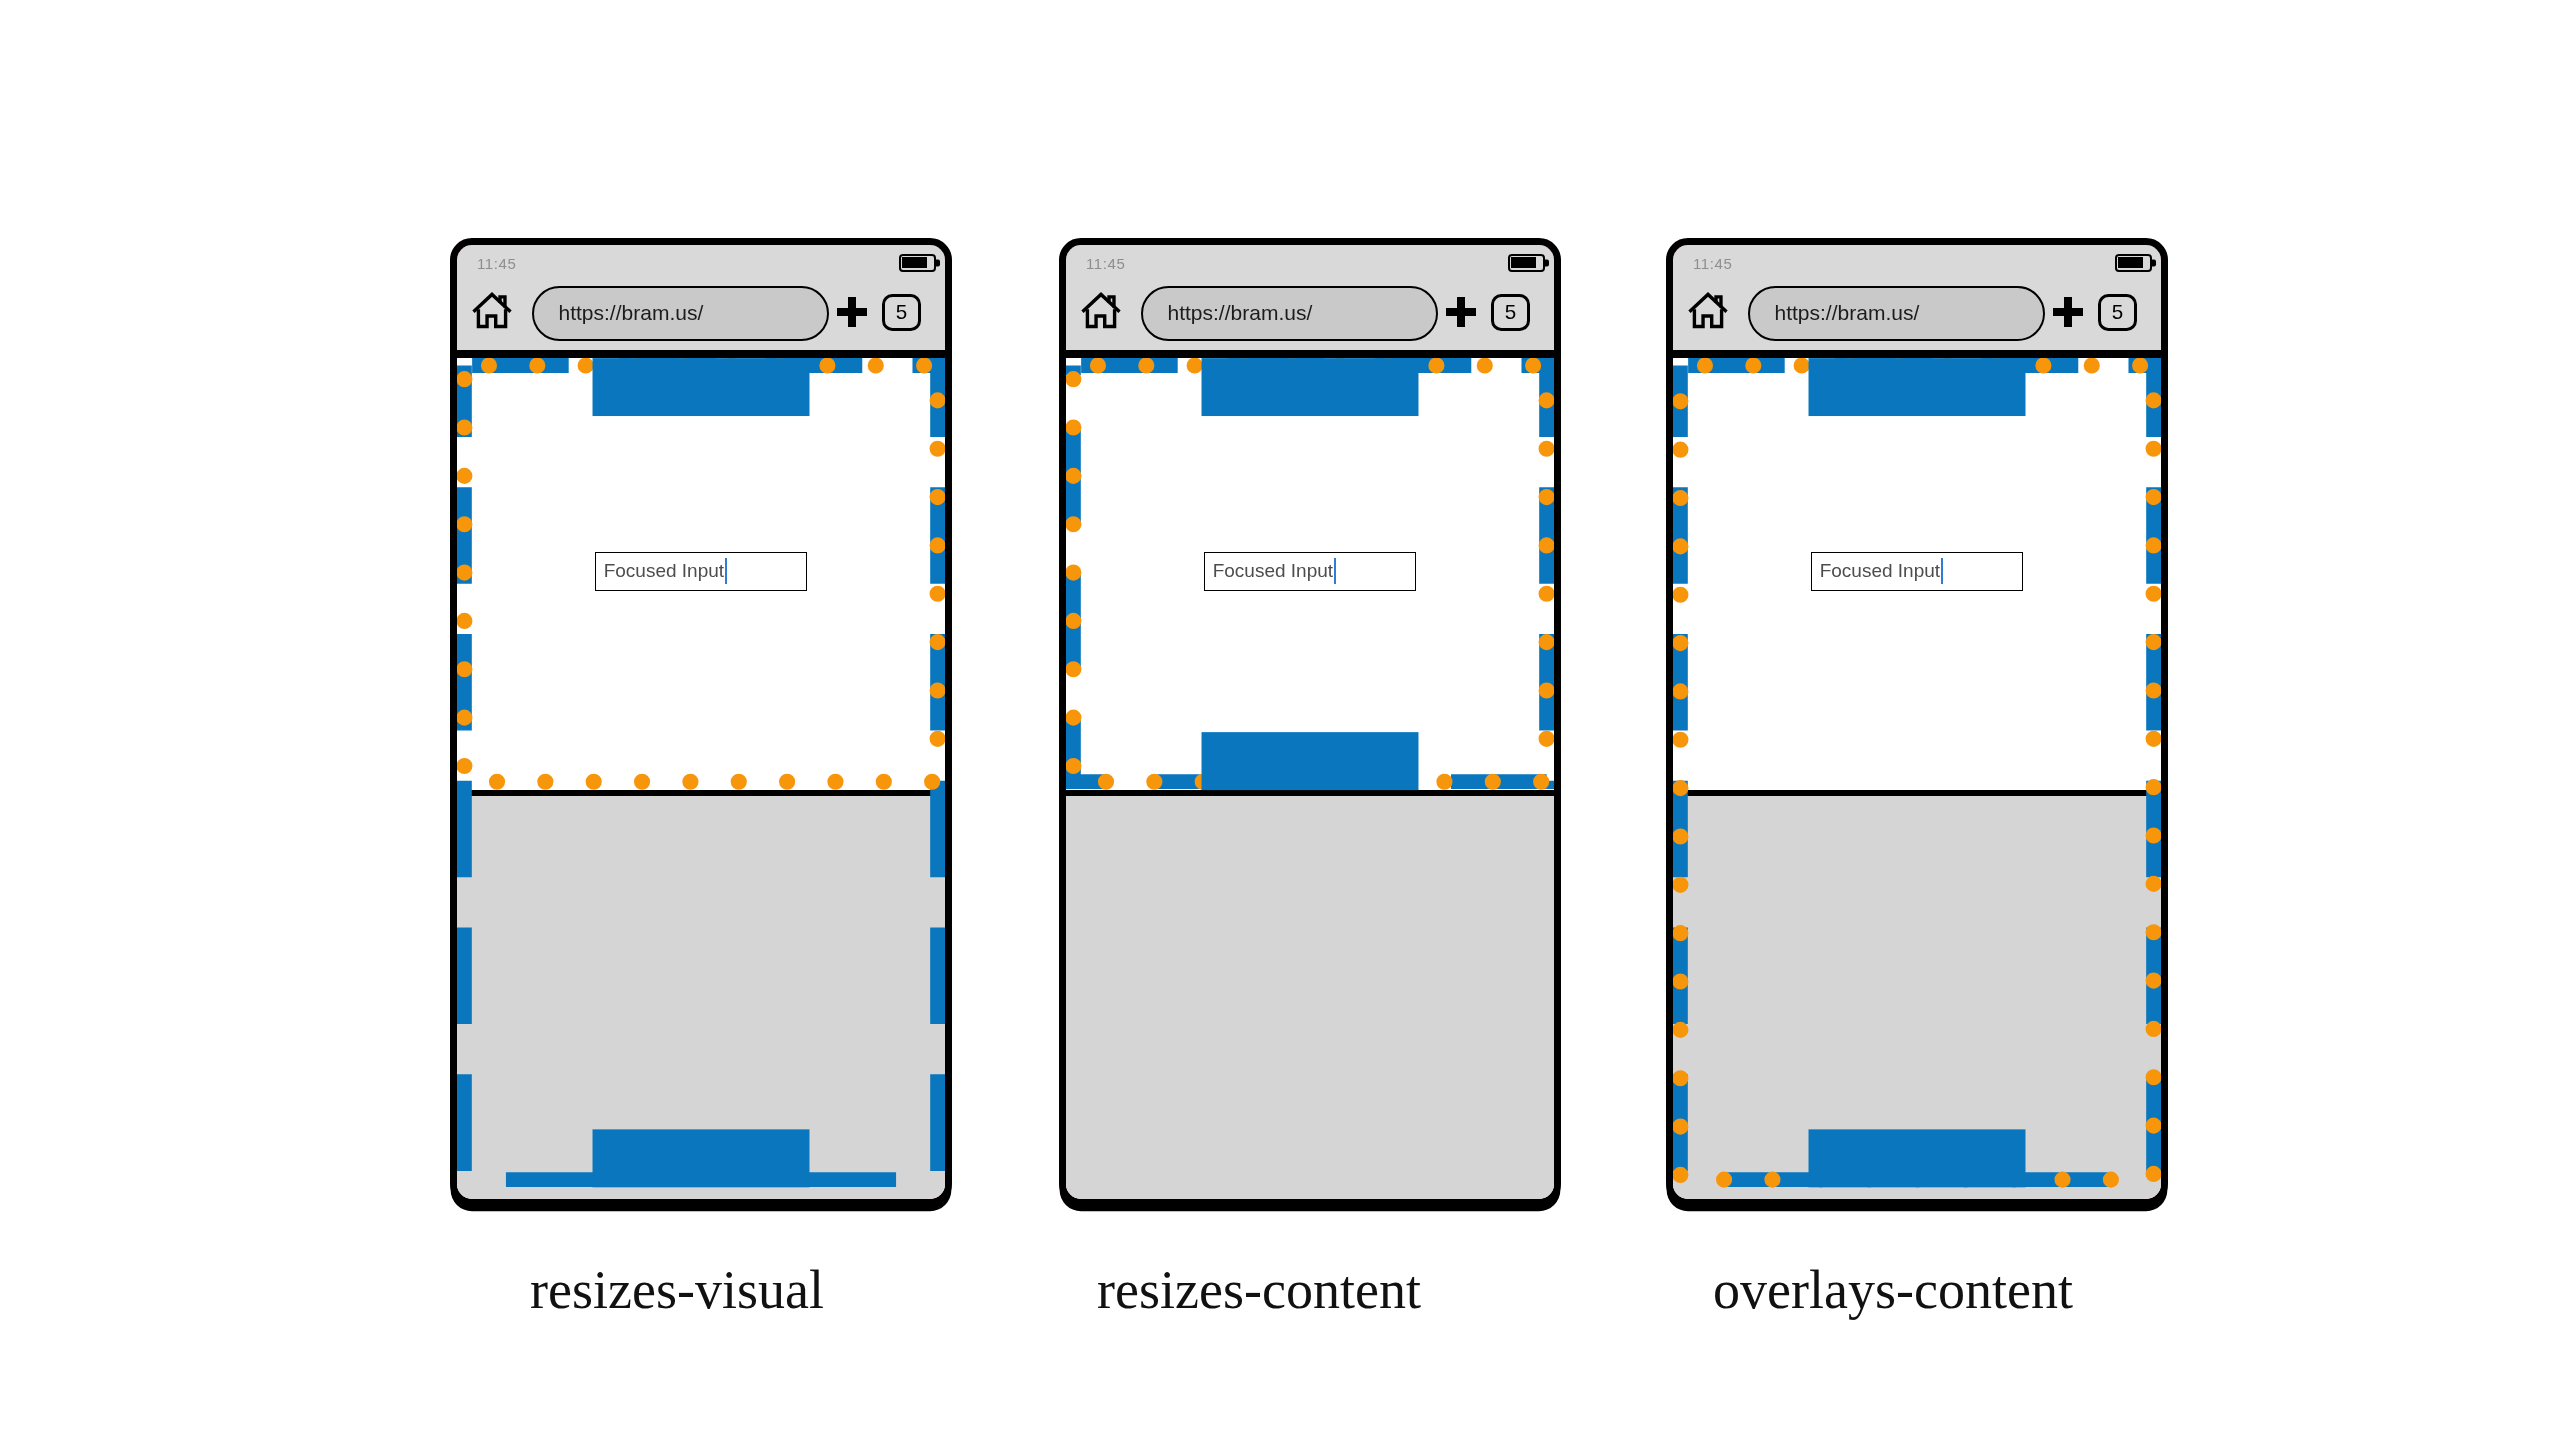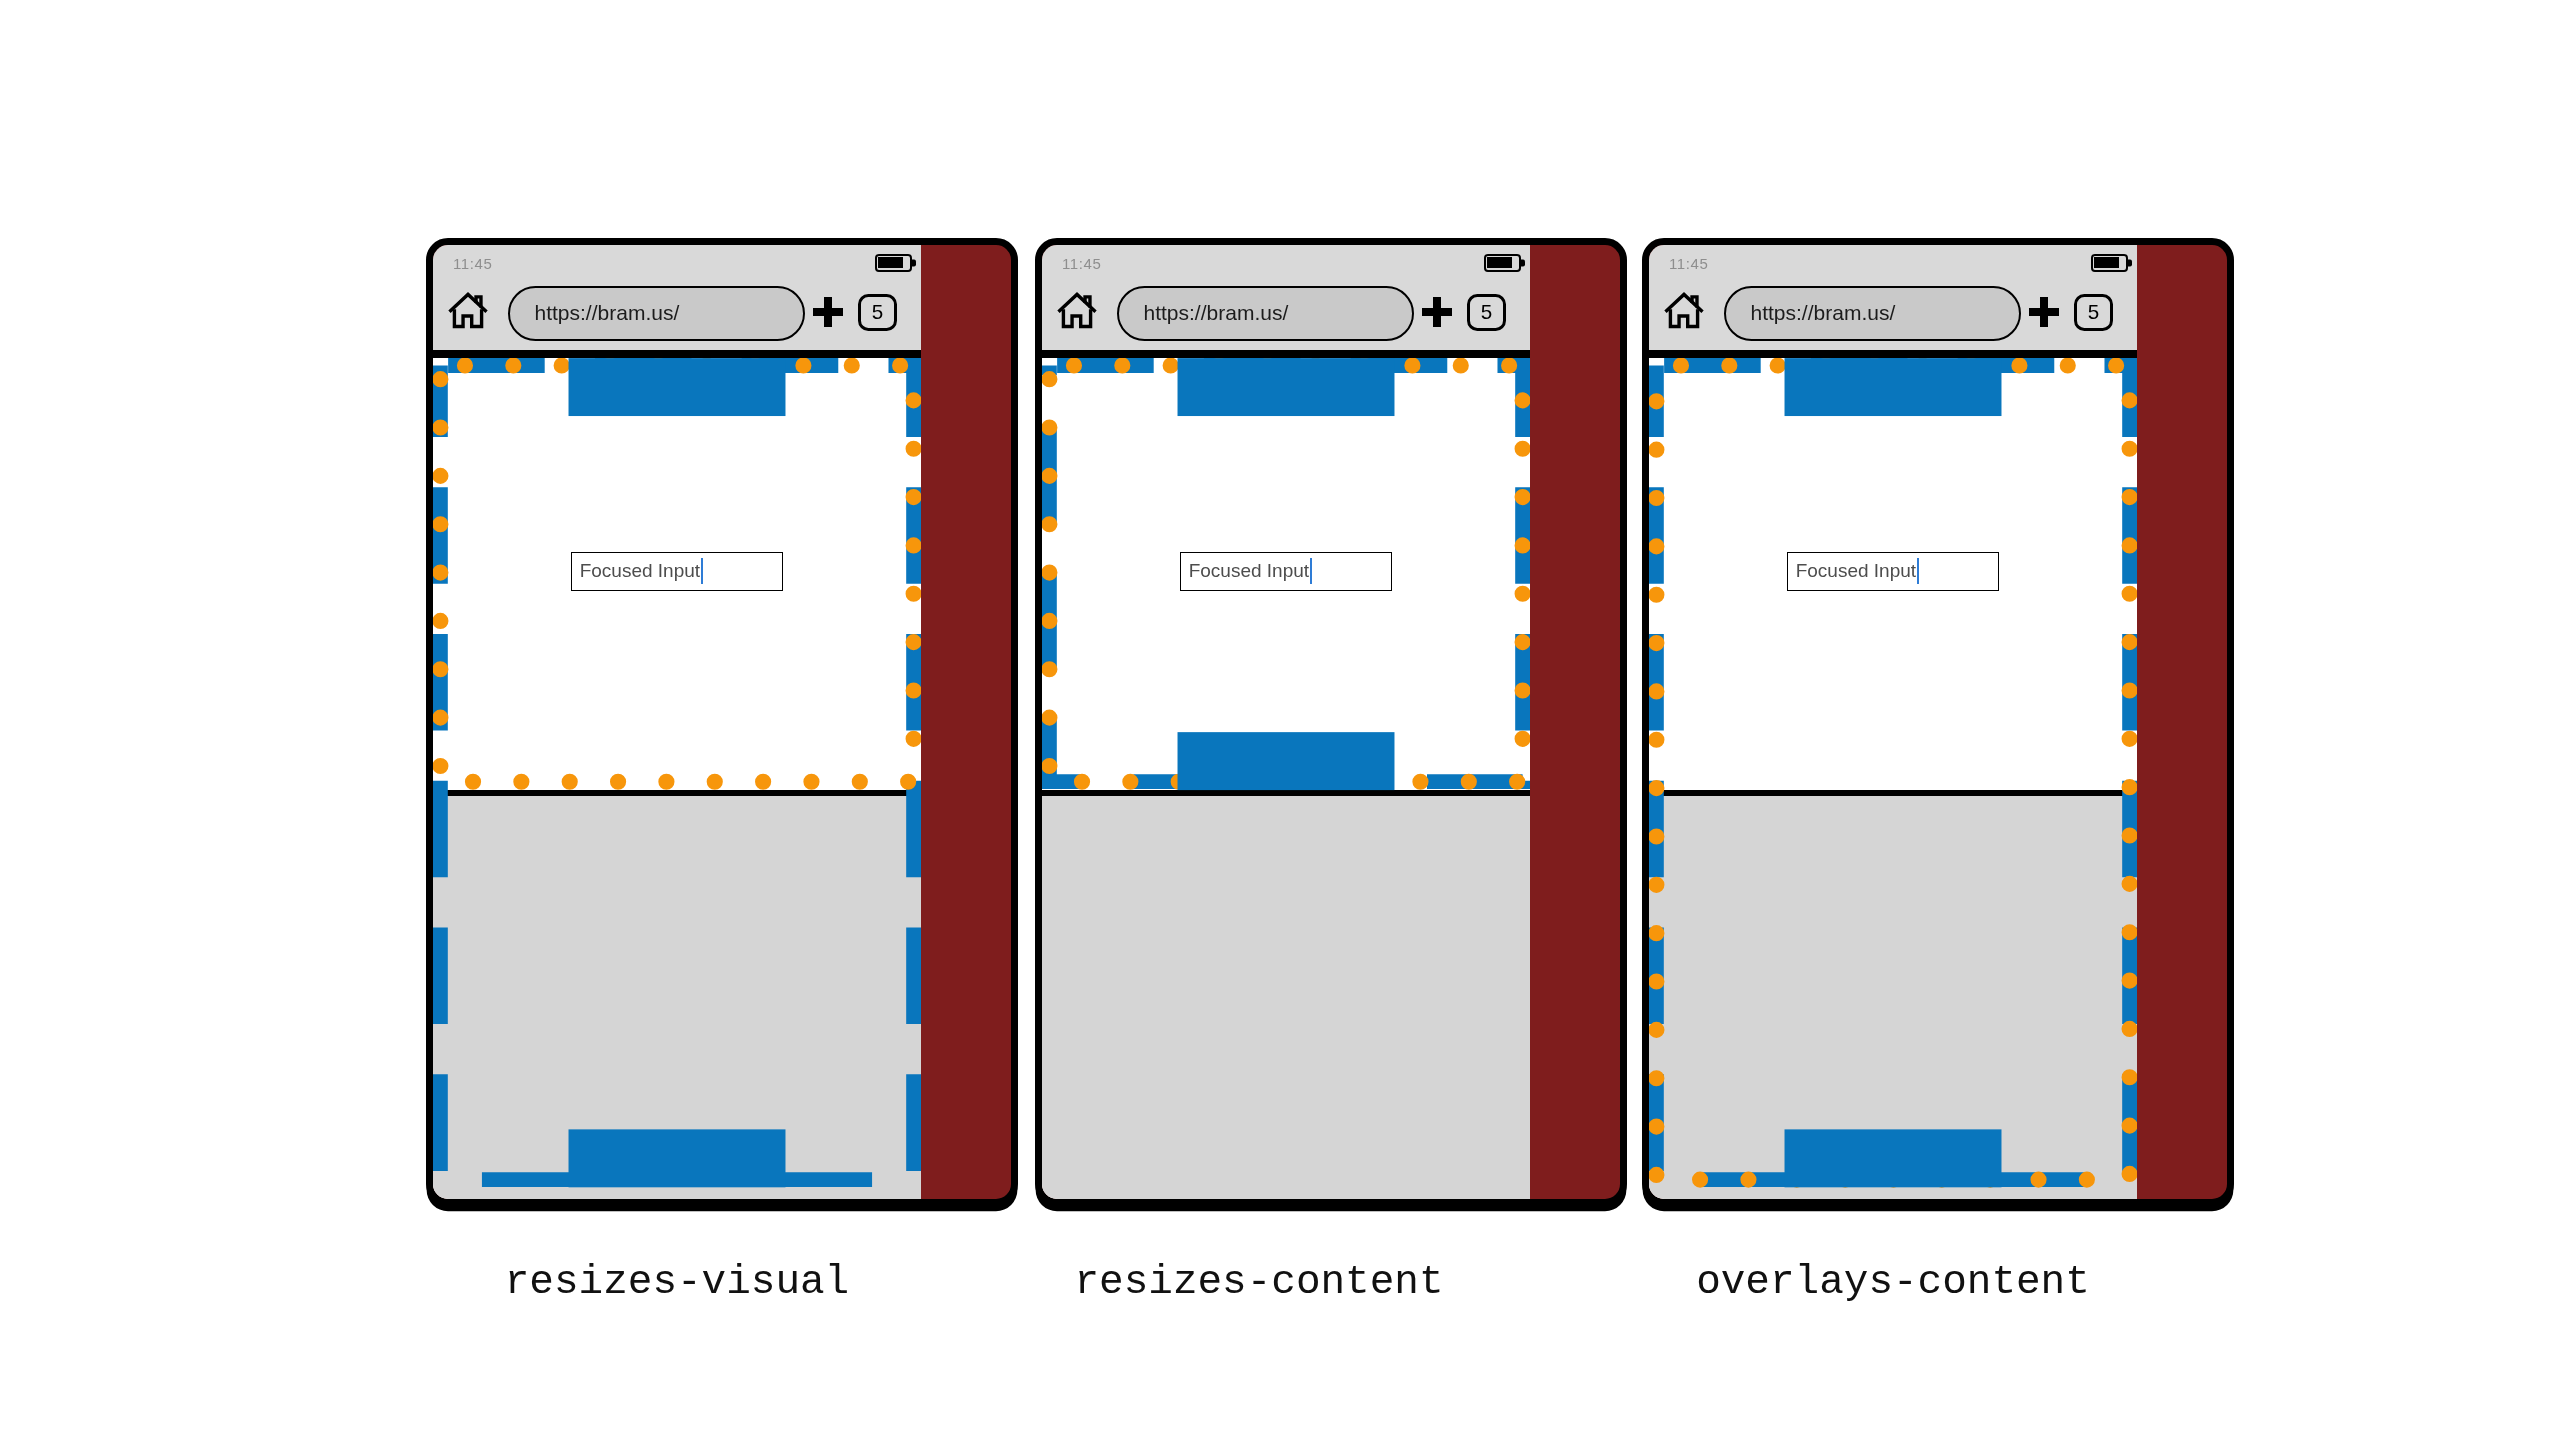--- a/index.html
+++ b/index.html
@@ -3,24 +3,25 @@
 <meta charset="utf-8">
 <style>
   html,body{margin:0;padding:0;}
   body{
     width:2576px;height:1449px;position:relative;
     background:var(--page_bg,#fff);
     font-family:"Liberation Sans",sans-serif;
   }
   
   .phone{
-    position:absolute;top:238px;width:592px;height:968px;
+    position:absolute;top:238px;width:502px;height:968px;
     box-sizing:border-box;border:7px solid var(--phone_border,#000);
     border-radius:22px;background:#7f1d1d;overflow:hidden;
     box-shadow:0 5.8px 0 -0.6px var(--phone_border,#000);
+    margin-left:24px;
   }
   .p1{left:426px;} .p2{left:1035px;} .p3{left:1642px;}
   
   .chrome{position:absolute;top:0;left:0;width:488px;height:105px;background:var(--chrome_gray,#d9d9d9);}
   .status-time{position:absolute;left:20px;top:9.7px;font-size:15px;color:var(--status_text,#8e8e8e);letter-spacing:0.6px;}
   .battery{position:absolute;left:442px;top:9px;width:37px;height:18px;box-sizing:border-box;border:2.6px solid #000;border-radius:3.9px;}
   .battery-fill{position:absolute;left:1.3px;top:1.3px;width:25px;height:10.3px;background:#000;}
   .battery-nub{position:absolute;right:-5.8px;top:50%;transform:translateY(-50%);width:3.9px;height:7px;background:#000;border-radius:0 1.9px 1.9px 0;}
   .home{position:absolute;left:14px;top:46px;width:42px;height:39px;cursor:pointer;}
   .url-pill{
@@ -45,21 +46,21 @@
   .visual-rect{fill:none;stroke-width:25;stroke-dasharray:0.1 75;stroke-dashoffset:37;stroke-linecap:round;}
   .input-box{
     position:absolute;left:138px;top:194px;width:212px;height:39px;box-sizing:border-box;
     border:1.9px solid #000;background:#fff;white-space:nowrap;
   }
   .input-text{display:inline-block;vertical-align:middle;margin-left:7.7px;font-size:19px;line-height:35px;color:var(--input_text,#4d4d4d);}
   .caret{display:inline-block;vertical-align:middle;width:2.6px;height:26px;margin-left:0.6px;background:var(--caret_blue,#2e7cd6);}
   
   .phone-label{
     position:absolute;top:1259px;width:502px;text-align:center;
-    font-family:Liberation Mono, monospace;font-size:41px;font-weight:500;color:var(--label_text,#111);
+    font-family:Liberation Serif, serif;font-size:54px;font-weight:500;color:var(--label_text,#111);
   }
   .l1{left:426px;} .l2{left:1008px;} .l3{left:1642px;}
   .home svg{display:block;}
 </style>
 </head>
 <body>
 
 <div class="phone p1">
   <div class="chrome">
     <span class="status-time">11:45</span>

